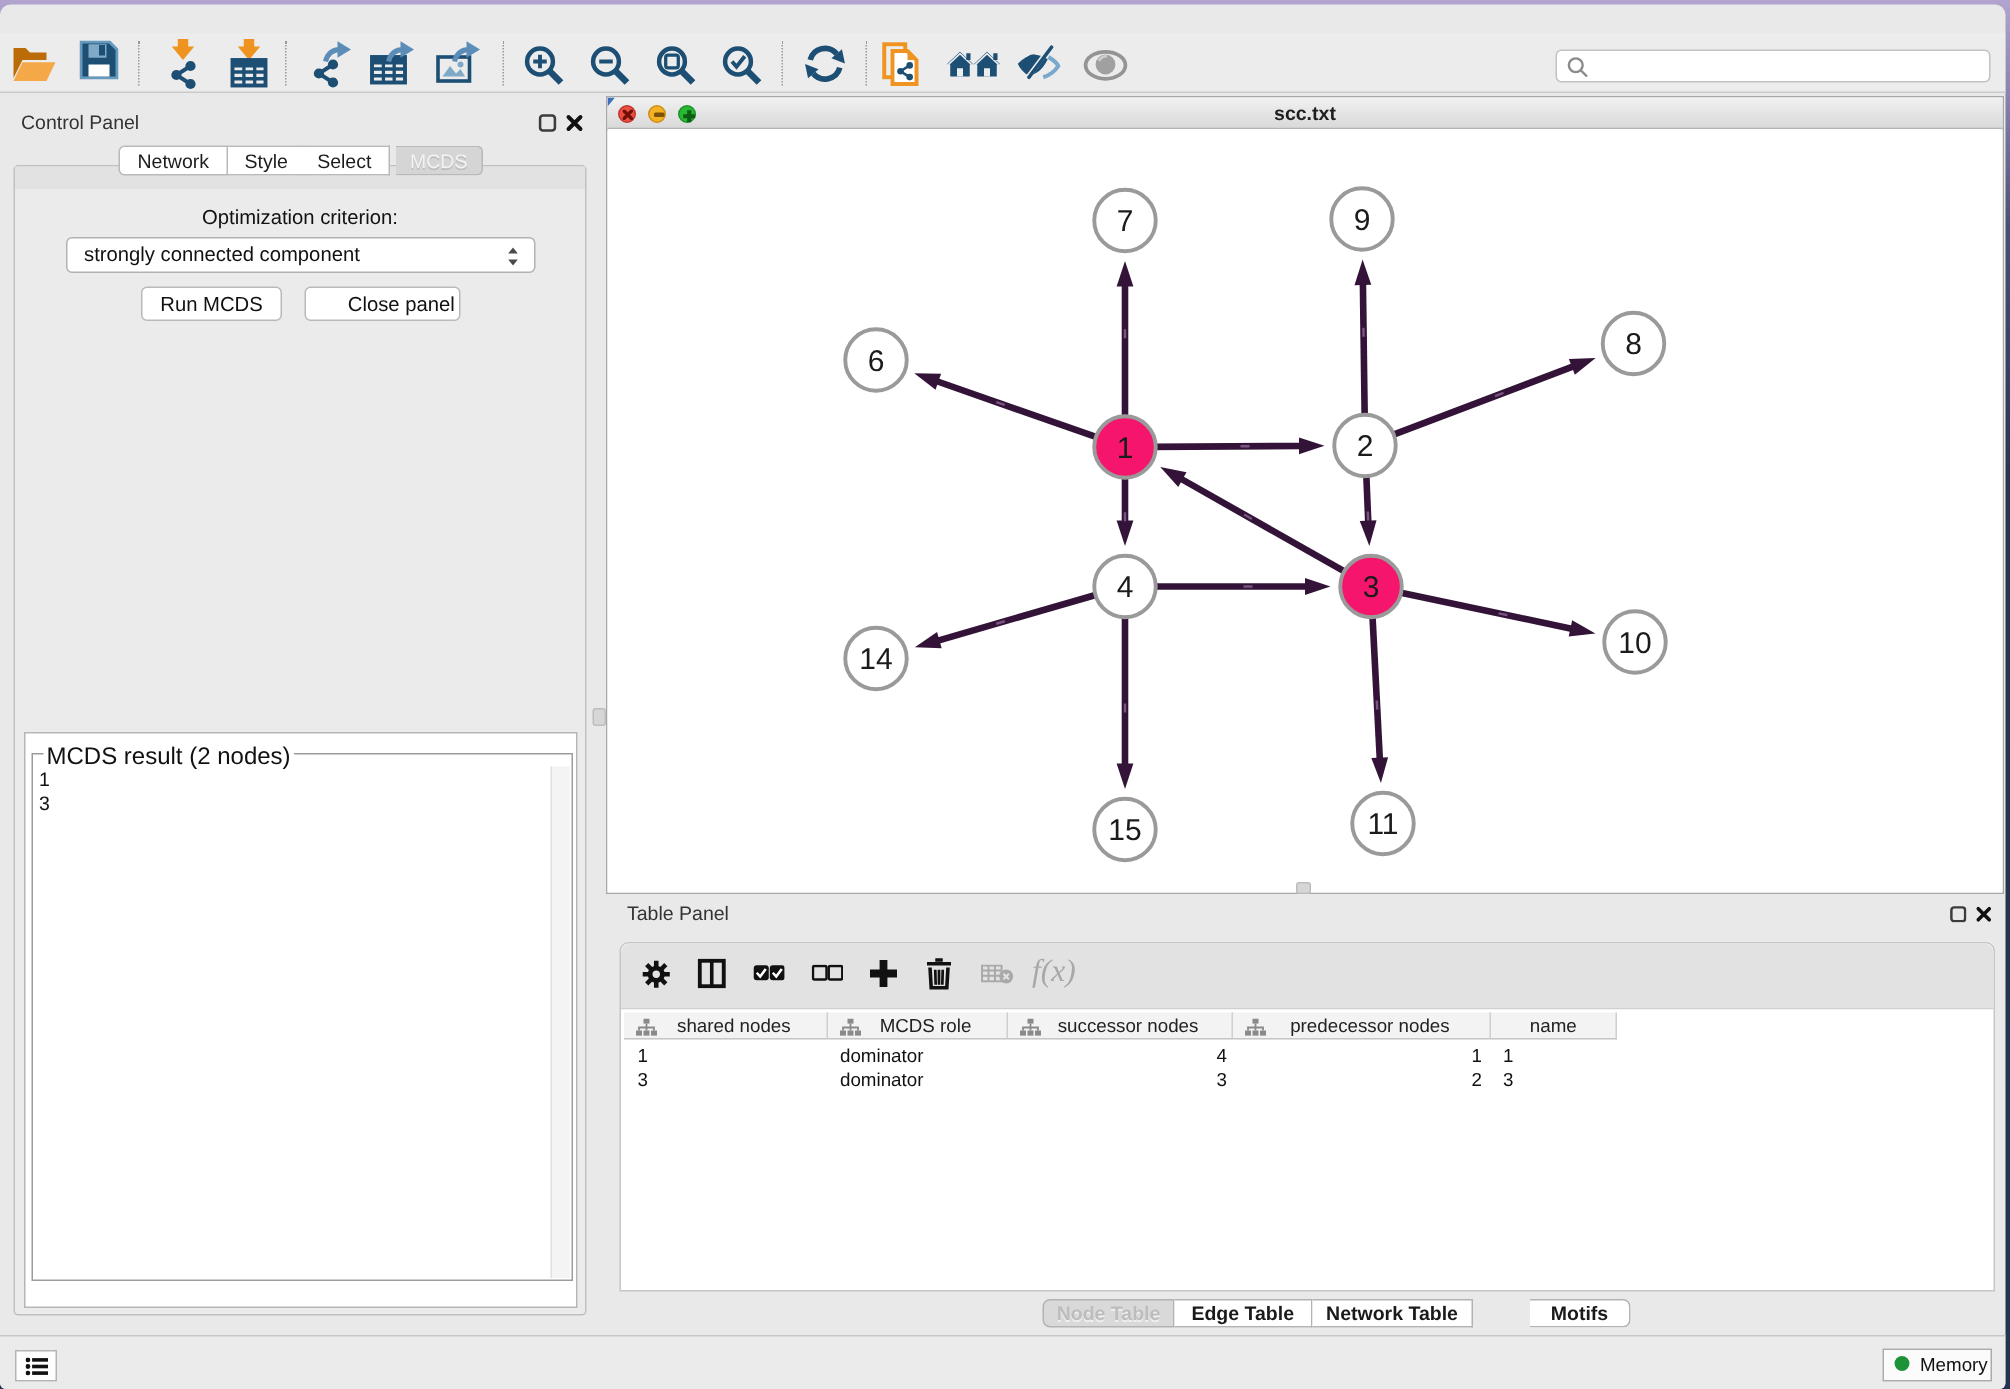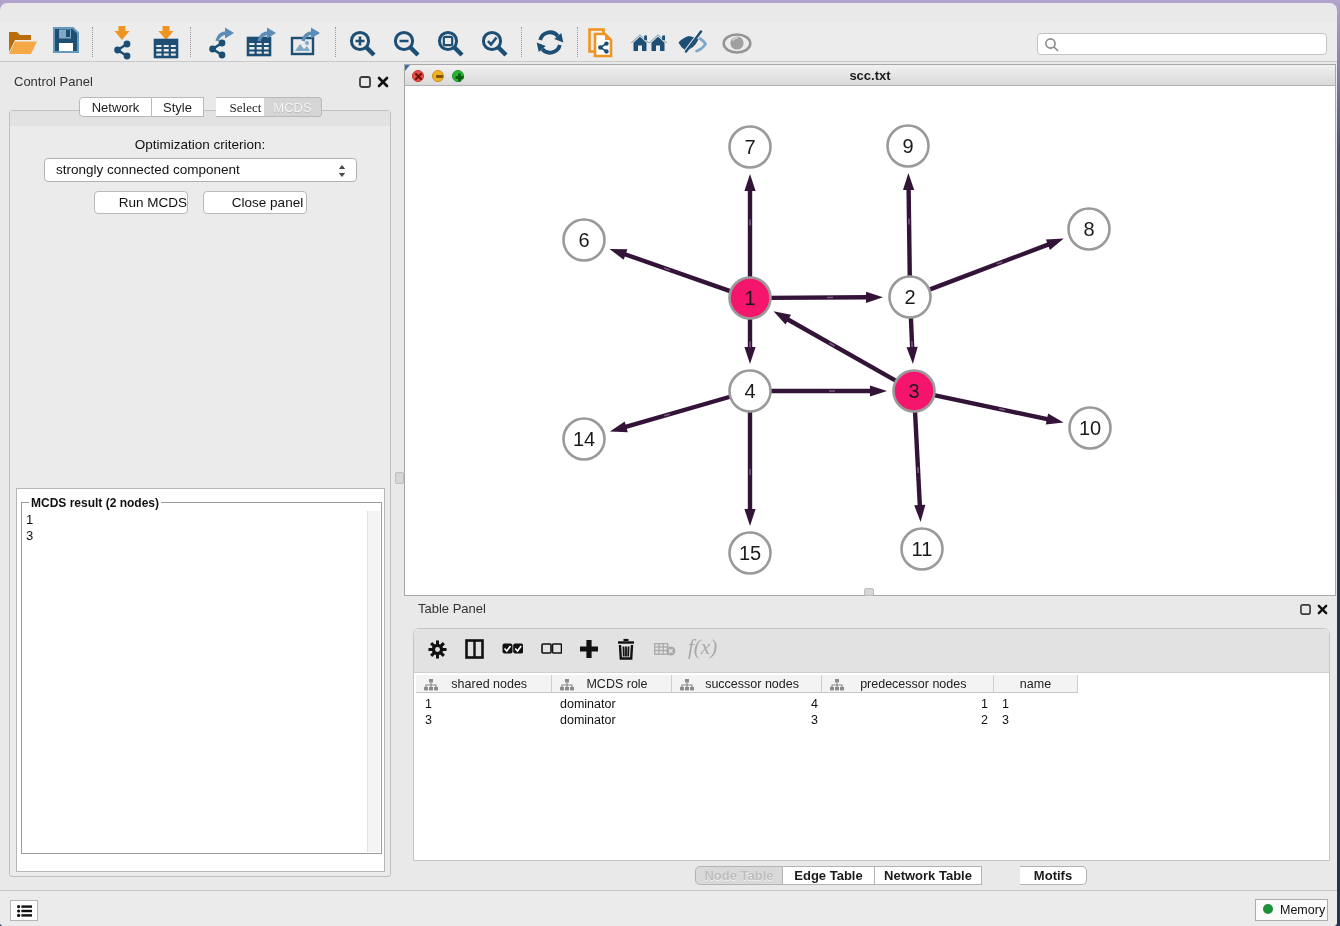--- a/index.html
+++ b/index.html
@@ -33,21 +33,21 @@
   #opt-select { position:absolute; left:44px; top:155px; width:313px; height:24px;
     background:#fff; border:1px solid #b2b2b2; border-radius:4px;
     font-size:13.5px; color:#111; line-height:22px; padding-left:11px; }
   .btn { position:absolute; top:188px; height:23px; background:#fff; border:1px solid #b9b9b9;
     border-radius:4px; font-size:13.5px; color:#111; text-align:center; line-height:21px; }
   #result-area { position:absolute; left:16px; top:485px; width:369px; height:384px;
     background:#fff; border:1px solid #b6b6b6; }
   #result-group { position:absolute; left:4px; top:13px; width:361px; height:352px;
     border:1px solid #9c9c9c; }
   #result-label { position:absolute; left:7px; top:-7px; background:#fff; padding:0 2px;
-    font-size:12px; color:#111;font-weight:bold; }
+    font-size:16px; color:#111; }
   #result-scroll { position:absolute; right:4px; top:22px; width:13px; height:341px;
     background:#f4f4f4; border-left:1px solid #e2e2e2; }
   
   #netwin { position:absolute; left:404px; top:61px; width:932px; height:532px;
     background:#fff; border:1px solid #a8a8a8; }
   #nettitle { position:absolute; left:0; top:0; width:930px; height:21px;
     background:linear-gradient(180deg,#f1f1f1,#d9d9d9); border-bottom:1px solid #b3b3b3; }
   .tfl { position:absolute; top:5px; width:12px; height:12px; border-radius:50%; }
   #netbody { position:absolute; left:0; top:22px; width:930px; height:508px; background:#fff; }
   
@@ -219,31 +219,31 @@
 
   <div id="cp-title">Control Panel</div>
   <svg class="abs" style="left:359px;top:73px;" width="12" height="12" viewBox="0 0 12 12">
       <rect x="1" y="1" width="10" height="10" fill="none" stroke="#3c3c3c" stroke-width="1.8" rx="2"></rect>
     </svg>
     <svg class="abs" style="left:377px;top:73px;" width="12" height="12" viewBox="0 0 12 12">
       <path d="M2 2 L10 10 M10 2 L2 10" stroke="#111" stroke-width="2.6" stroke-linecap="round"></path>
     </svg>
   <div class="tab" style="left:79px; width:73px; border-radius:4px 0 0 4px;">Network</div>
   <div class="tab" style="left:152px; width:52px; border-left:none;">Style</div>
-  <div class="tab" style="left:216px; width:60px; border-left:none;font-family:Liberation Serif, serif;">Select</div>
+  <div class="tab" style="left:200px; width:60px; border-left:none;">Select</div>
   <div class="tab" style="left:264px; width:58px; border-left:none; border-radius:0 4px 4px 0;
        background:#d5d5d5; color:#f3f3f3; text-shadow:0 1px 0 #bdbdbd;">MCDS</div>
   <div id="cp-box"></div>
   <div id="cp-band"></div>
   <div id="opt-label">Optimization criterion:</div>
   <div id="opt-select">strongly connected component<svg class="abs" style="right:8px;top:4px;" width="12" height="16" viewBox="0 0 12 16">
         <path d="M6 2 L9.2 6 L2.8 6 Z" fill="#4a4a4a"></path>
         <path d="M6 14 L9.2 10 L2.8 10 Z" fill="#4a4a4a"></path>
       </svg></div>
-  <div class="btn" style="left:94px; width:94px;text-align:right;">Run MCDS</div>
+  <div class="btn" style="left:94px; width:94px;">Run MCDS</div>
   <div class="btn" style="left:203px; width:104px;padding-left:25px;">Close panel</div>
   <div id="result-area">
     <div id="result-group">
       <div id="result-label">MCDS result (2 nodes)</div>
       <div style="position:absolute; left:4px; top:9px; font-size:13px; color:#111; line-height:16px;">1<br>3</div>
     </div>
     <div id="result-scroll"></div>
   </div>
   <div class="abs" style="left:395px;top:469px;width:9px;height:12px;background:#d6d6d6;border:1px solid #bdbdbd;border-radius:2px;"></div>
 

